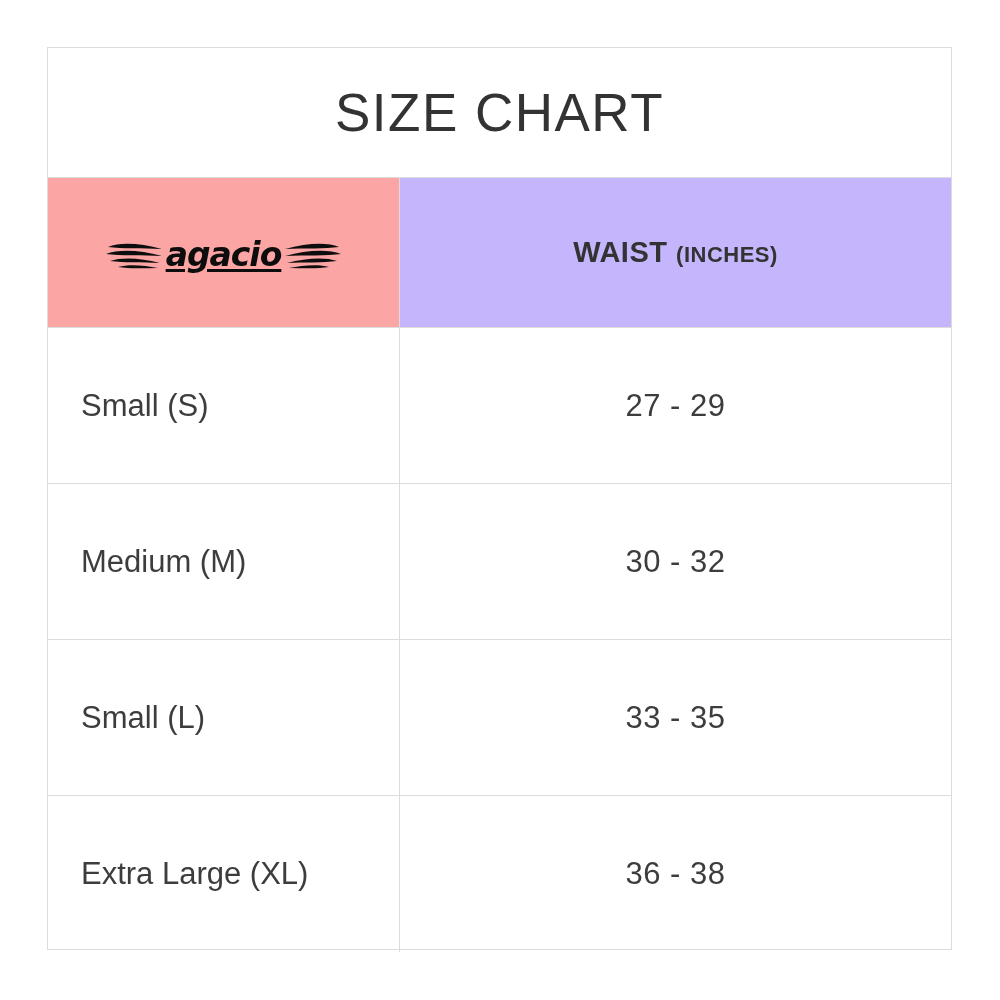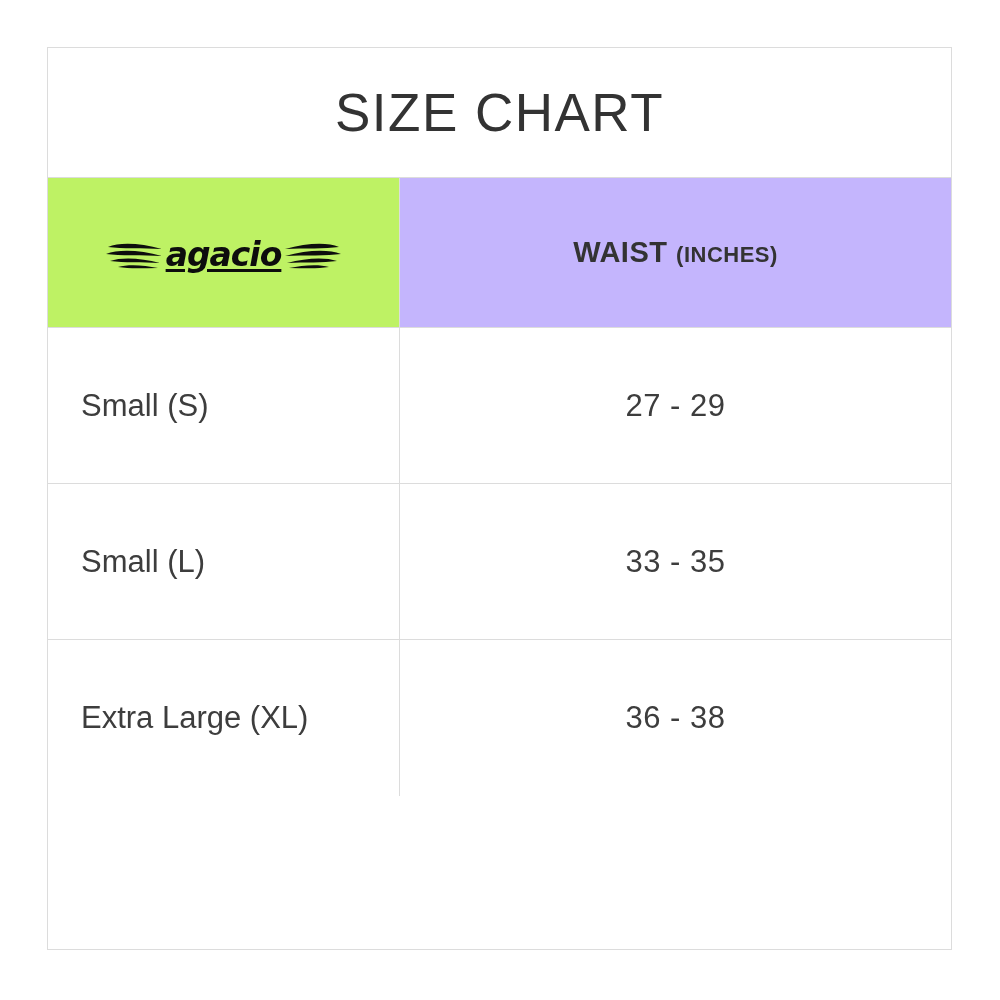--- a/index.html
+++ b/index.html
@@ -58,21 +58,21 @@
     border-bottom: 1px solid #dcdcdc;
   }
 
   .brand-cell {
     width: 352px;
     box-sizing: border-box;
     border-right: 1px solid #dcdcdc;
     display: flex;
     align-items: center;
     justify-content: center;
-    background: #bef264;
+    background: #fca5a5;
   }
 
   .waist-cell {
     flex: 1;
     box-sizing: border-box;
     background: #c4b5fd;
     display: flex;
     align-items: center;
     justify-content: center;
   }
@@ -188,20 +188,28 @@
 
     <div class="data-row">
       <div class="size-cell">
         <span class="size-text">Small (S)</span>
       </div>
       <div class="value-cell">
         <span class="value-text">27 - 29</span>
       </div>
     </div>
 
+    <div class="data-row">
+      <div class="size-cell">
+        <span class="size-text">Medium (M)</span>
+      </div>
+      <div class="value-cell">
+        <span class="value-text">30 - 32</span>
+      </div>
+    </div>
 
     <div class="data-row">
       <div class="size-cell">
         <span class="size-text">Small (L)</span>
       </div>
       <div class="value-cell">
         <span class="value-text">33 - 35</span>
       </div>
     </div>
 

